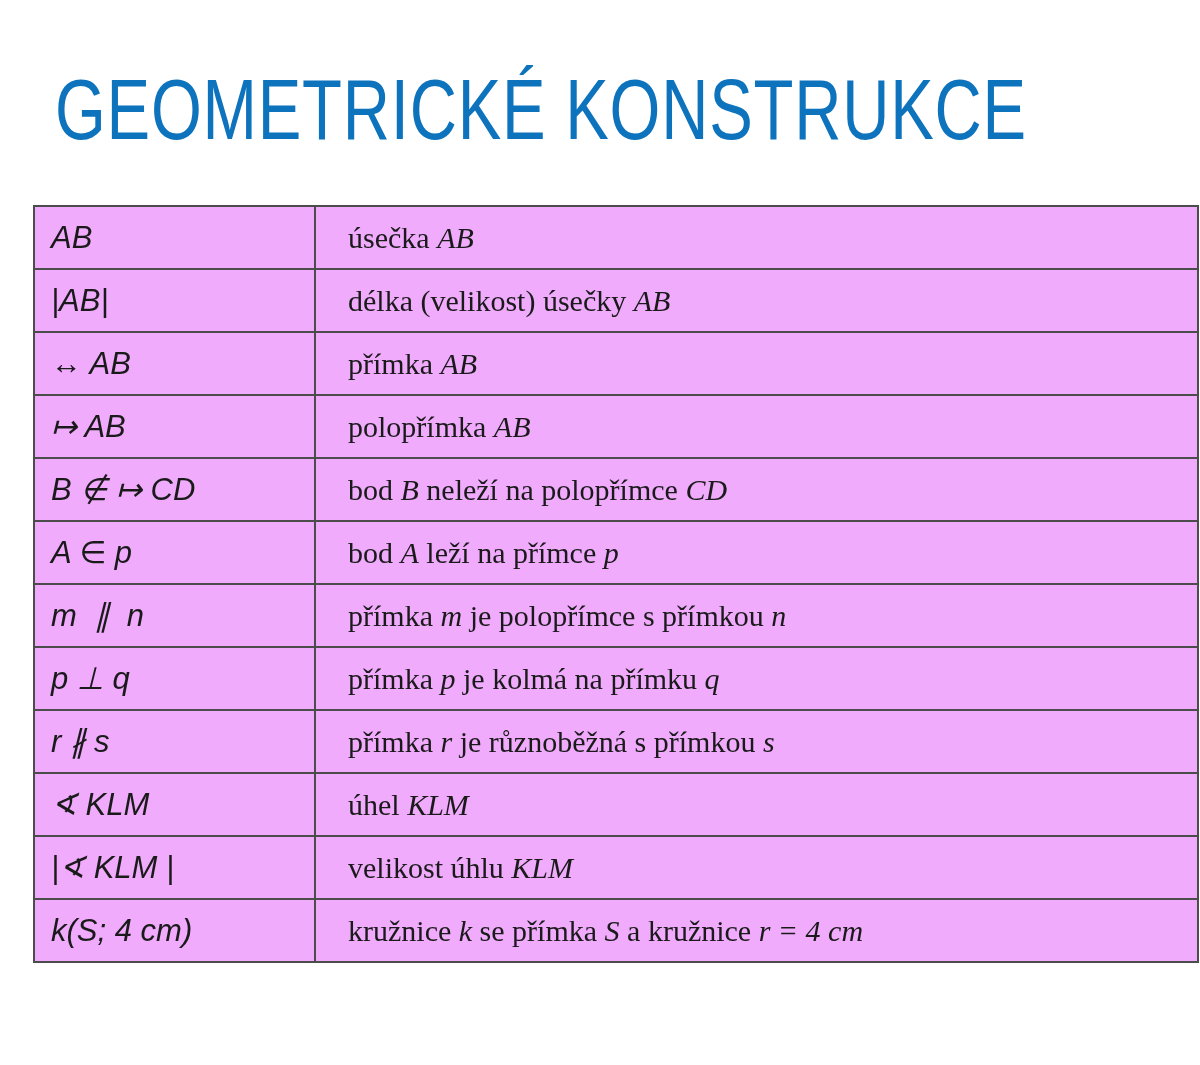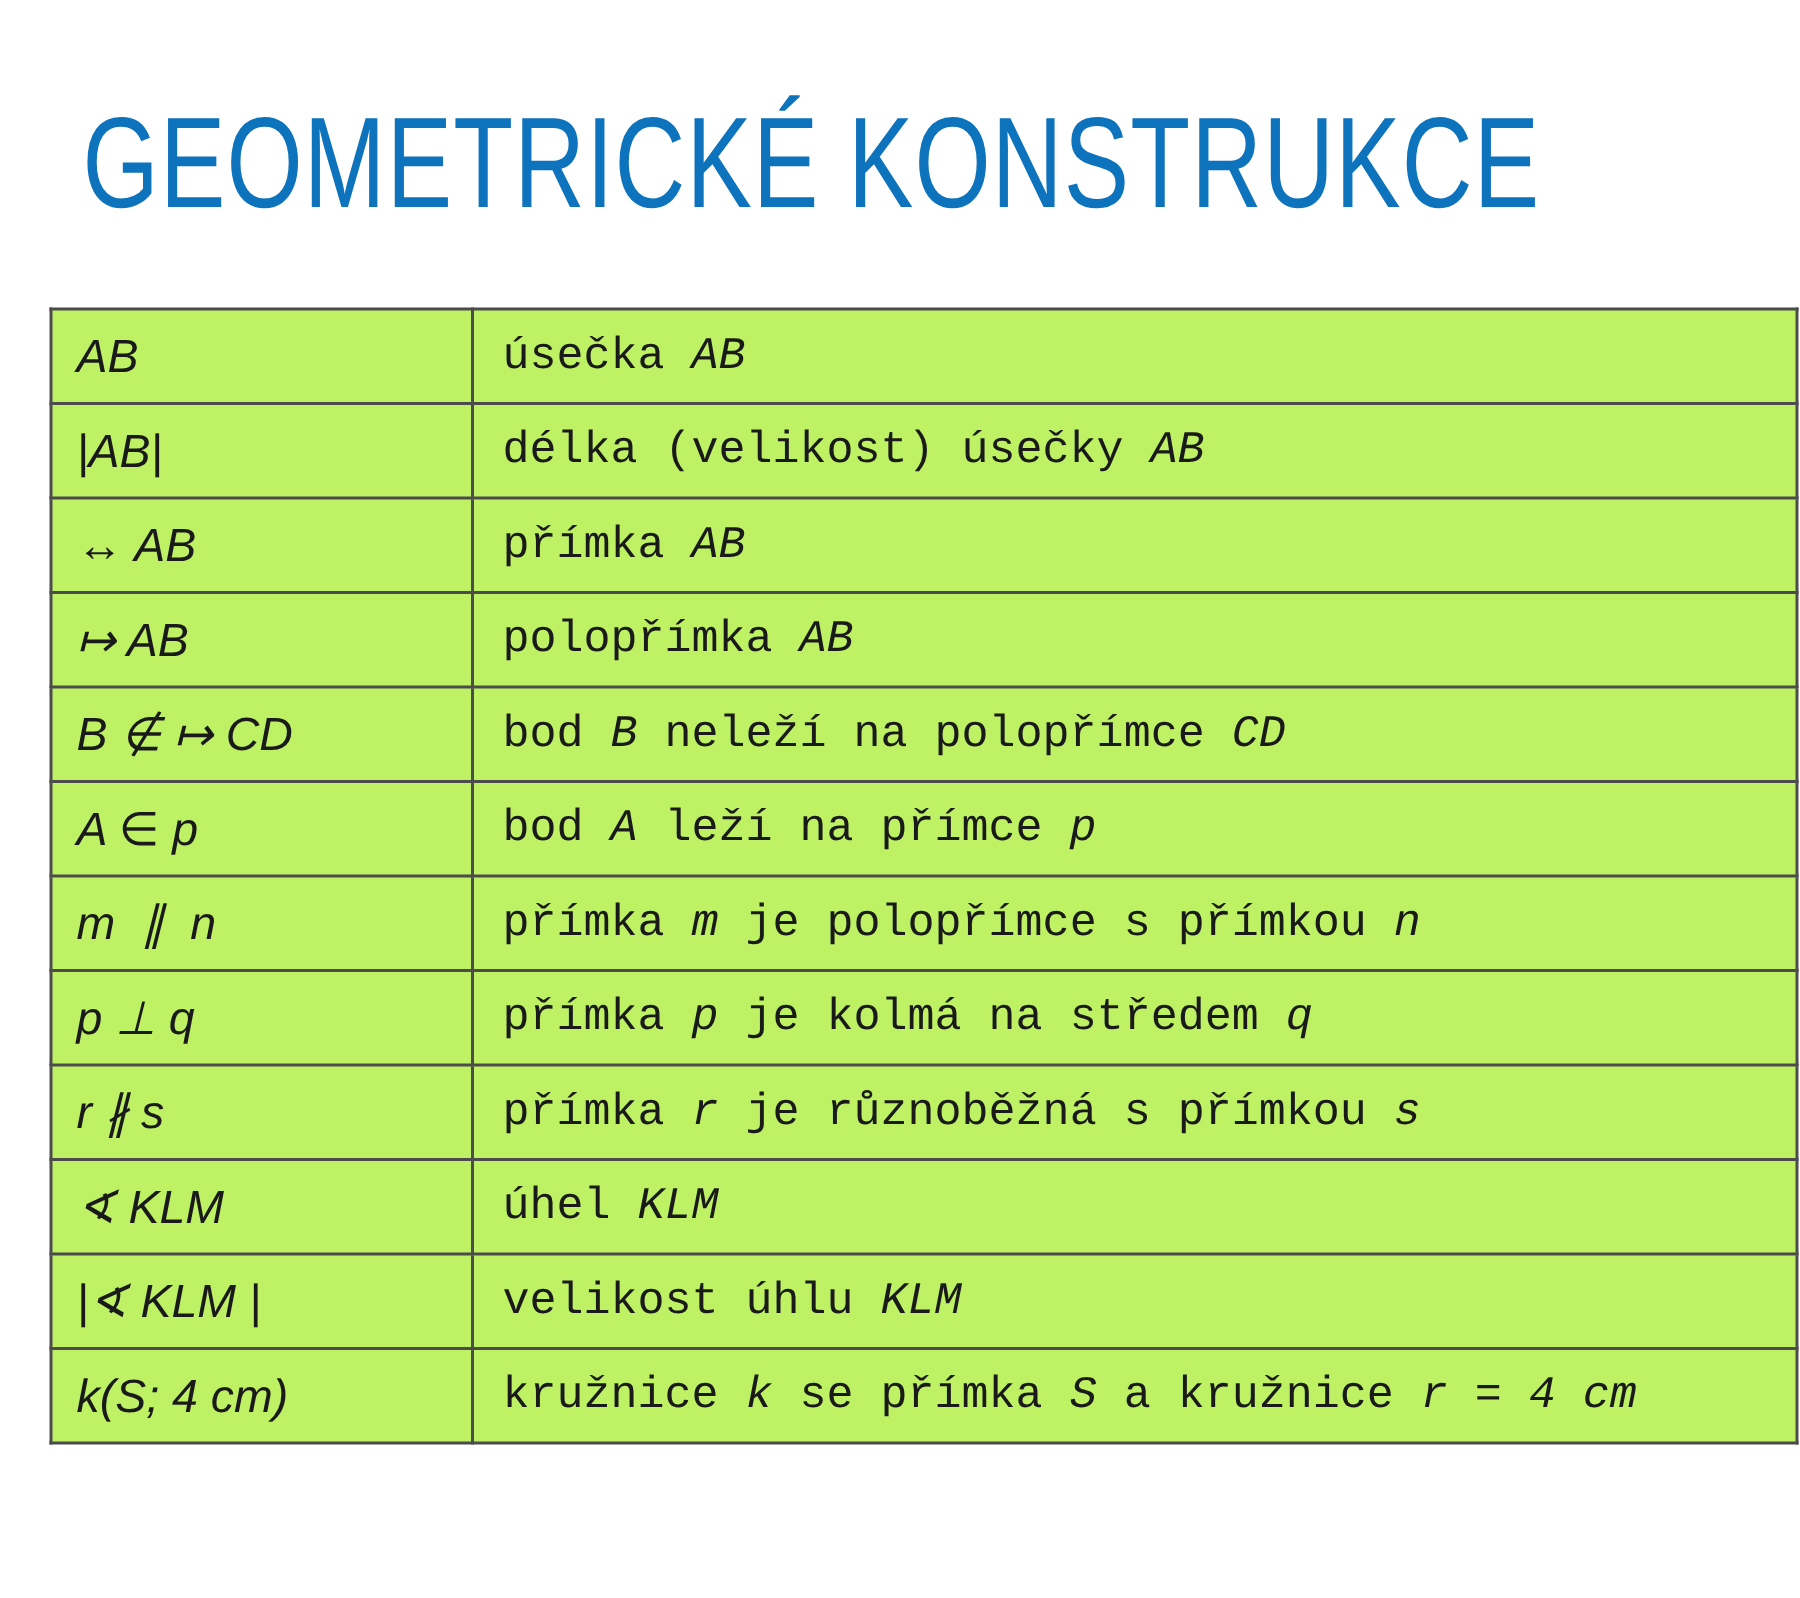--- a/index.html
+++ b/index.html
@@ -41,39 +41,39 @@
     table-layout: fixed;
   }
   table.tbl, table.tbl td {
     border: 2px solid #4c4c4c;
   }
   col.c1 { width: 281px; }
   col.c2 { width: 883px; }
   td {
     height: 61px;
     vertical-align: middle;
-    background: #bef264;
+    background: #f0abfc;
     margin-left: 33px;
   }
   td.sym {
     padding: 0 0 0 16px;
     font-size: 31px;
     font-style: italic;
     white-space: pre;
   }
   td.sym.serif {
     font-family: Liberation Sans, sans-serif;
   }
   td.sym.sans {
     font-family: "Liberation Sans", "DejaVu Sans", sans-serif;
   }
   td.desc {
-    padding: 0 6px 0 19px;
+    padding: 0 6px 0 32px;
     font-size: 30px;
-    font-family: Liberation Mono, monospace;
+    font-family: Liberation Serif, serif;
     white-space: nowrap;
   }
   td.desc .var {
     font-style: italic;
   }
 </style>
 </head>
 <body>
 
 <div class="slide">
@@ -108,21 +108,21 @@
         <tr>
           <td class="sym sans">A ∈ p</td>
           <td class="desc"><span class="txt">bod </span><span class="var">A</span><span class="txt"> leží na přímce </span><span class="var">p</span></td>
         </tr>
         <tr>
           <td class="sym serif">m  ∥  n</td>
           <td class="desc"><span class="txt">přímka </span><span class="var">m</span><span class="txt"> je polopřímce s přímkou </span><span class="var">n</span></td>
         </tr>
         <tr>
           <td class="sym serif">p ⊥ q</td>
-          <td class="desc"><span class="txt">přímka </span><span class="var">p</span><span class="txt"> je kolmá na středem </span><span class="var">q</span></td>
+          <td class="desc"><span class="txt">přímka </span><span class="var">p</span><span class="txt"> je kolmá na přímku </span><span class="var">q</span></td>
         </tr>
         <tr>
           <td class="sym serif">r ∦ s</td>
           <td class="desc"><span class="txt">přímka </span><span class="var">r</span><span class="txt"> je různoběžná s přímkou </span><span class="var">s</span></td>
         </tr>
         <tr>
           <td class="sym serif">∢ KLM</td>
           <td class="desc"><span class="txt">úhel </span><span class="var">KLM</span></td>
         </tr>
         <tr>

